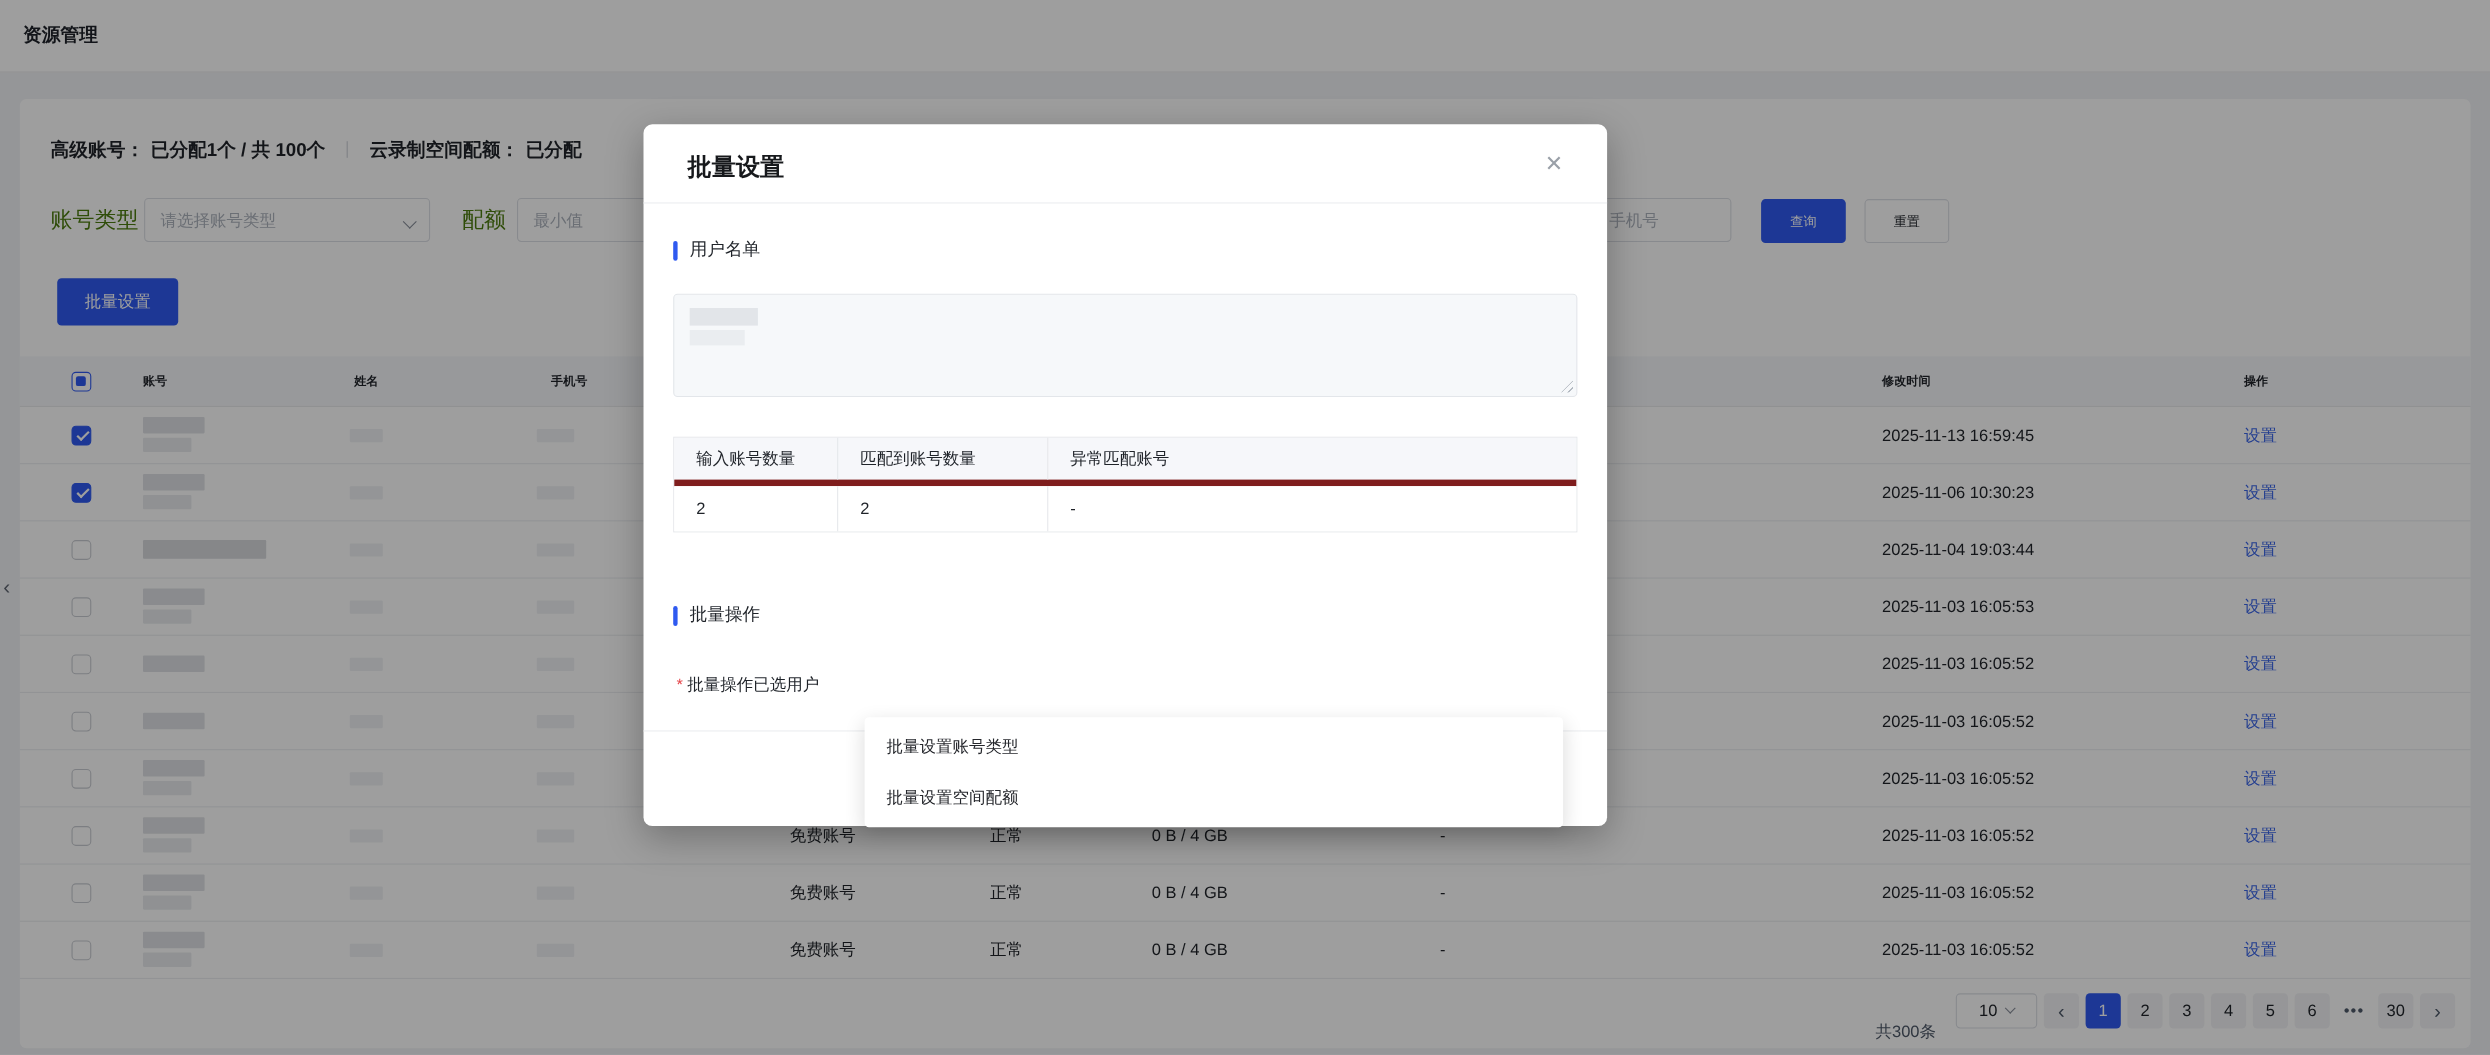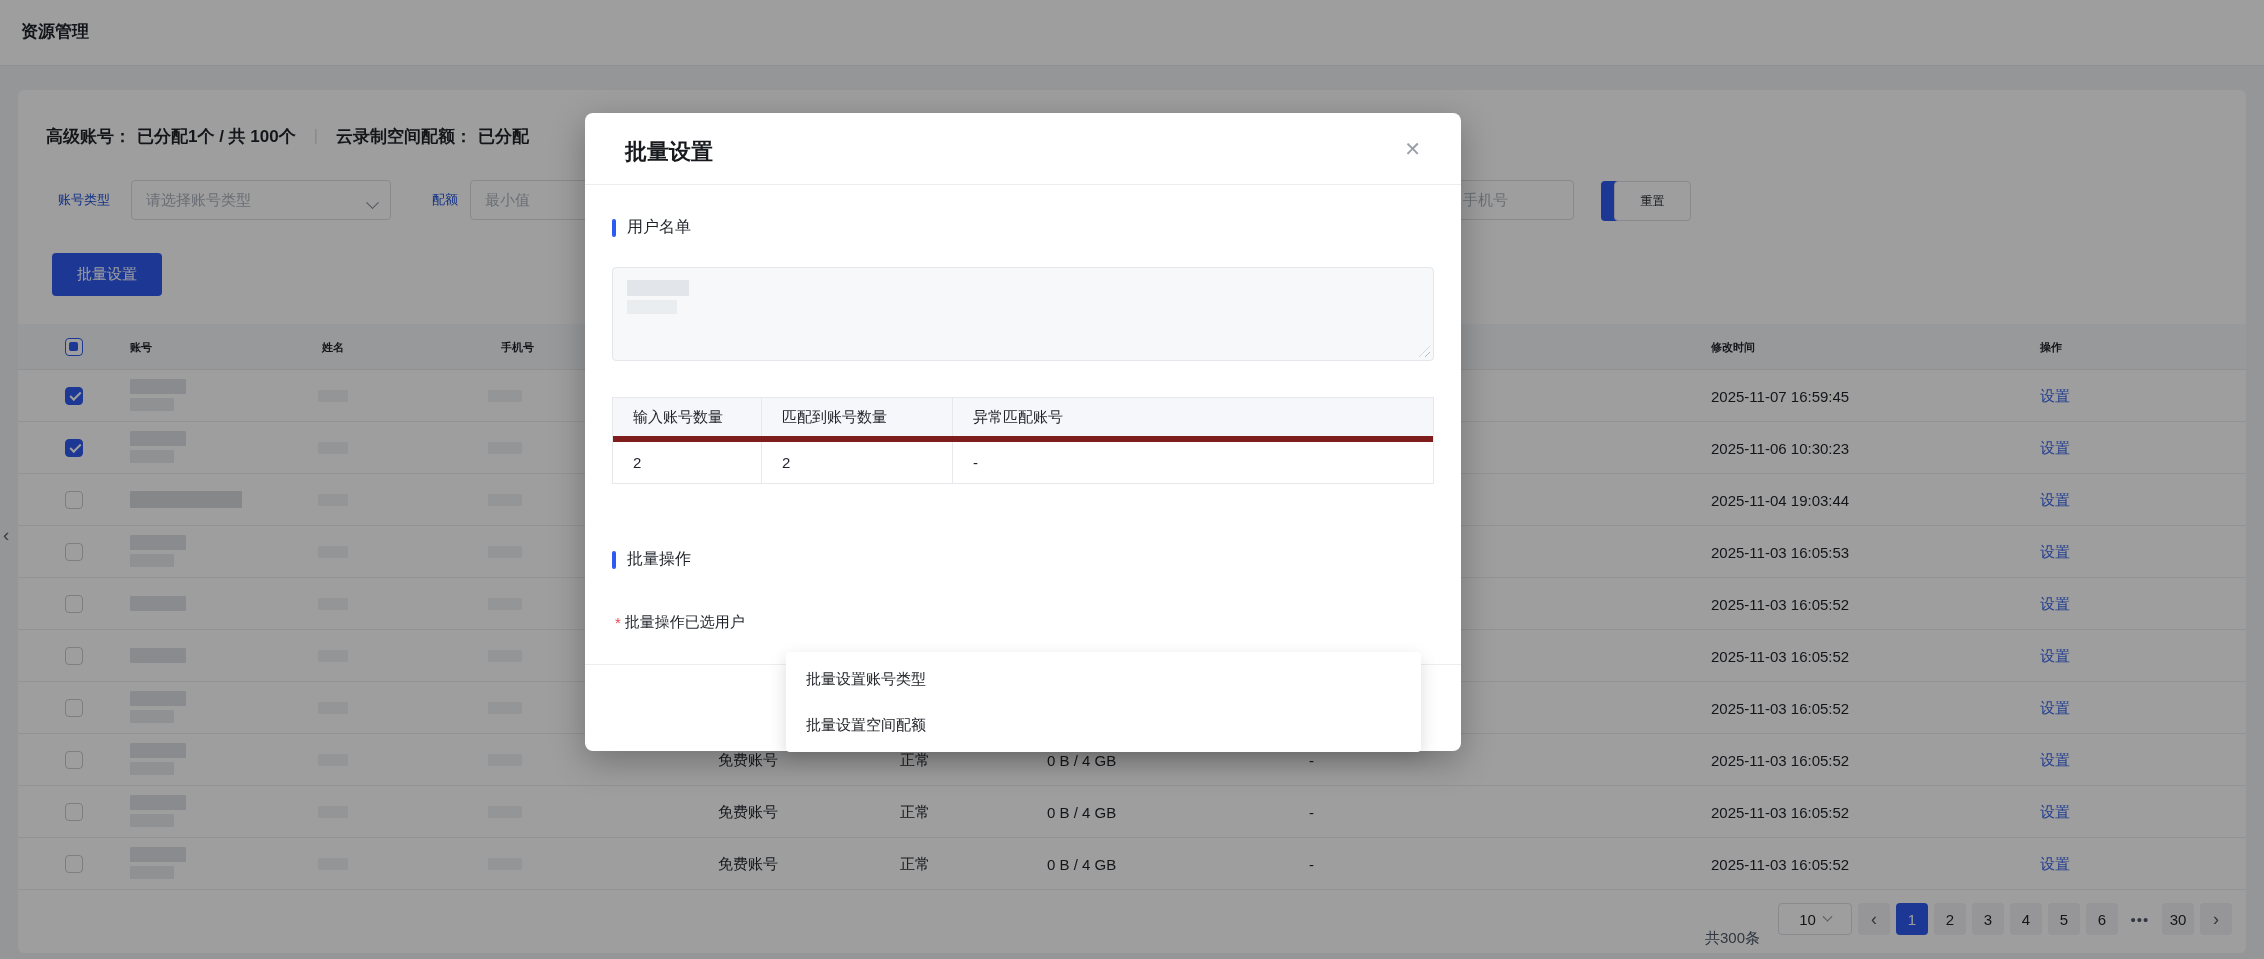--- a/index.html
+++ b/index.html
@@ -18,21 +18,21 @@
 
   
   .panel { position:absolute; left:18px; top:90px; width:2228px; height:863px; background:#fff; border-radius:6px; }
 
   
   .stats { position:absolute; left:28px; top:34px; height:24px; display:flex; align-items:center; font-size:17px; font-weight:bold; color:#1f2329; }
   .stats .sep { color:#d8dbe0; font-weight:normal; margin:0 18px; font-size:16px; }
   .stats .lbl { margin-right:6px; }
 
   
-  .filter-label { position:absolute; top:90px; height:40px; line-height:40px; font-size:13px; color:#1d4ed8;margin-left:12px; }
+  .filter-label { position:absolute; top:90px; height:40px; line-height:40px; font-size:20px; color:#4d7c0f; }
   .ctrl { position:absolute; top:90px; height:40px; background:#fff; border:1px solid #dcdfe5; border-radius:4px; display:flex; align-items:center; }
   .ctrl .ph { font-size:15px; color:#adb3bd; padding-left:14px; }
   .chev-down, .chev-up { width:9px; height:9px; border-right:1.6px solid #868c98; border-bottom:1.6px solid #868c98; display:inline-block; }
   .chev-down { transform:rotate(45deg) translate(-2px,-2px); }
   .chev-up { transform:rotate(225deg) translate(2px,2px); }
   .ctrl .chev-wrap { position:absolute; right:13px; top:15px; }
   .btn { position:absolute; top:91px; width:77px; height:40px; border-radius:4px; font-size:12px; display:flex; align-items:center; justify-content:center; cursor:pointer; }
   .btn-primary { background:#2f5af0; color:#fff; border:none; }
   .btn-plain { background:#fff; color:#1f2329; border:1px solid #dcdfe5; }
 
@@ -141,21 +141,21 @@
     <span class="chev-wrap"><span class="chev-down"></span></span>
   </div>
   <div class="filter-label" style="left:402px;">配额</div>
   <div class="ctrl" style="left:452px; width:170px;">
     <span class="ph">最小值</span>
   </div>
   <div class="ctrl" style="left:1382px; width:174px;">
     <span class="ph" style="padding-left:62px;">手机号</span>
   </div>
   <div class="btn btn-primary" style="left:1583px;">查询</div>
-  <div class="btn btn-plain" style="left:1596px;">重置</div>
+  <div class="btn btn-plain" style="left:1677px;">重置</div>
 
   <div class="batch-btn">批量设置</div>
 
   <div class="thead">
     <span class="cb indeterminate"></span>
     <span class="hcell" style="left:112px;">账号</span>
     <span class="hcell" style="left:304px;">姓名</span>
     <span class="hcell" style="left:483px;">手机号</span>
     <span class="hcell" style="left:1693px;">修改时间</span>
     <span class="hcell" style="left:2022px;">操作</span>
@@ -166,21 +166,21 @@
     <div class="trow">
       <span class="cb checked"></span>
       <span class="redact racc1"></span>
       <span class="redact racc2"></span>
       <span class="redact rname"></span>
       <span class="redact rphone"></span>
       <span class="cell c-type"></span>
       <span class="cell c-status"></span>
       <span class="cell c-space"></span>
       <span class="cell c-exp"></span>
-      <span class="cell c-date">2025-11-07 16:59:45</span>
+      <span class="cell c-date">2025-11-13 16:59:45</span>
       <a class="cell c-act">设置</a>
     </div>
 
     <div class="trow">
       <span class="cb checked"></span>
       <span class="redact racc1"></span>
       <span class="redact racc2"></span>
       <span class="redact rname"></span>
       <span class="redact rphone"></span>
       <span class="cell c-type"></span>

